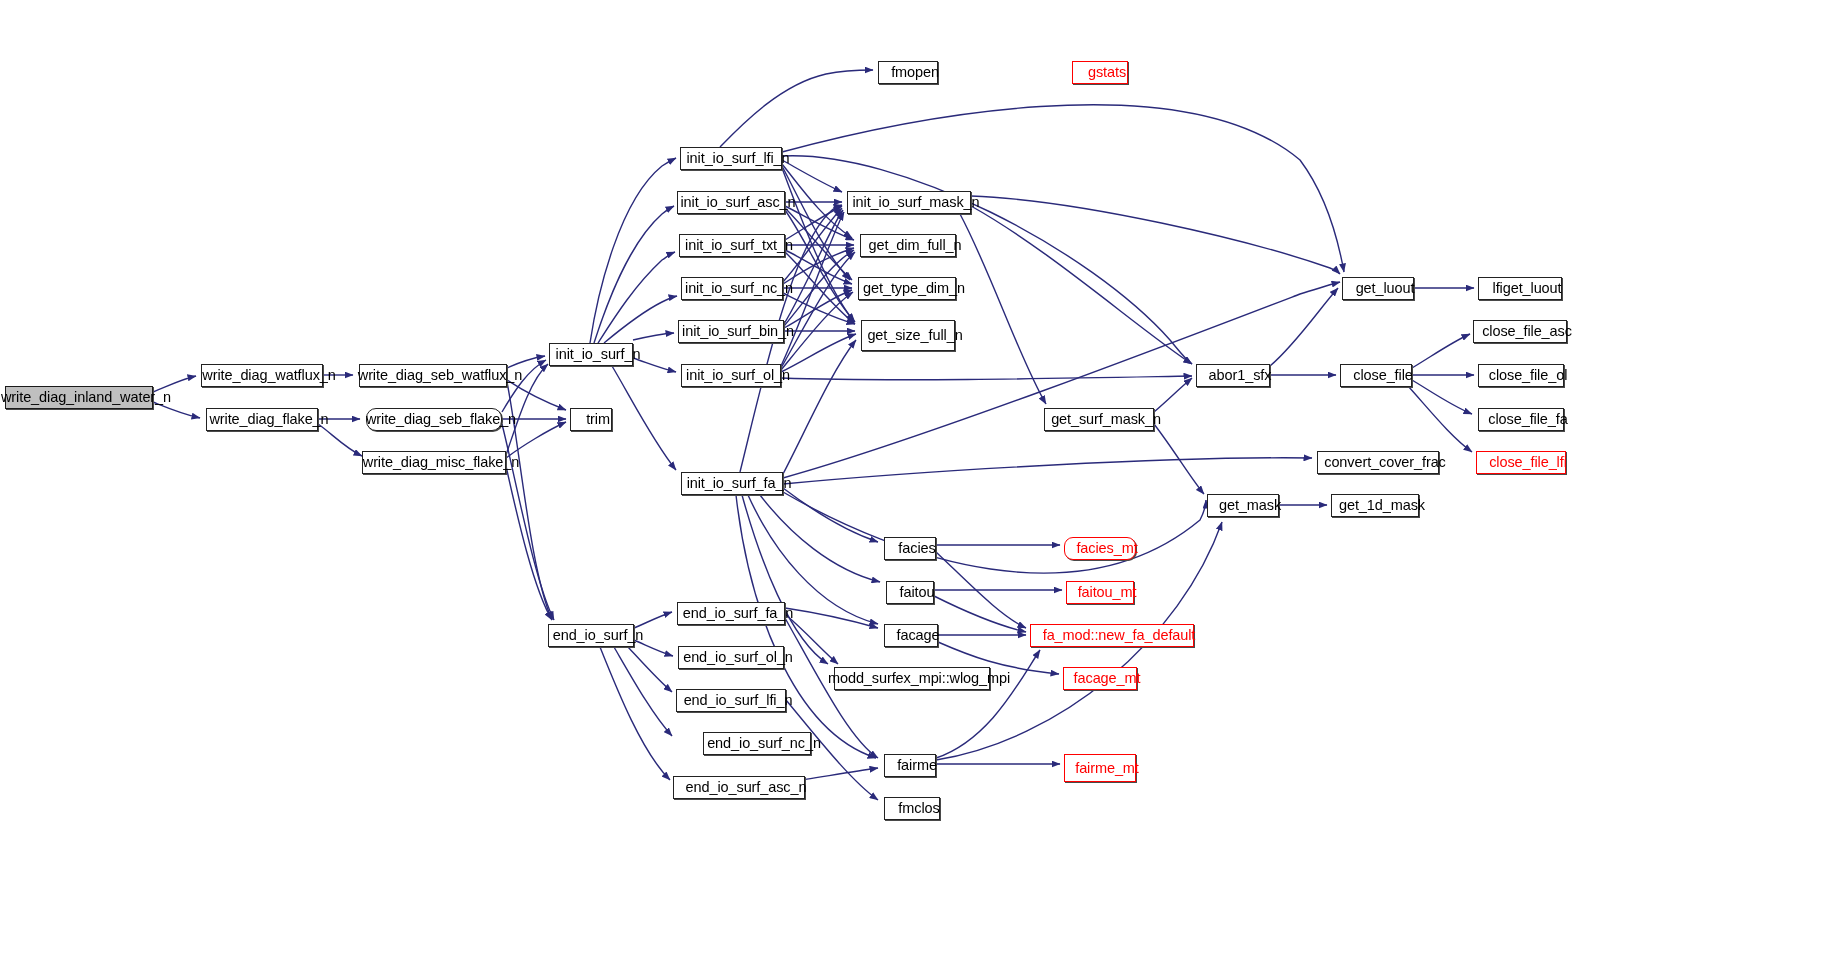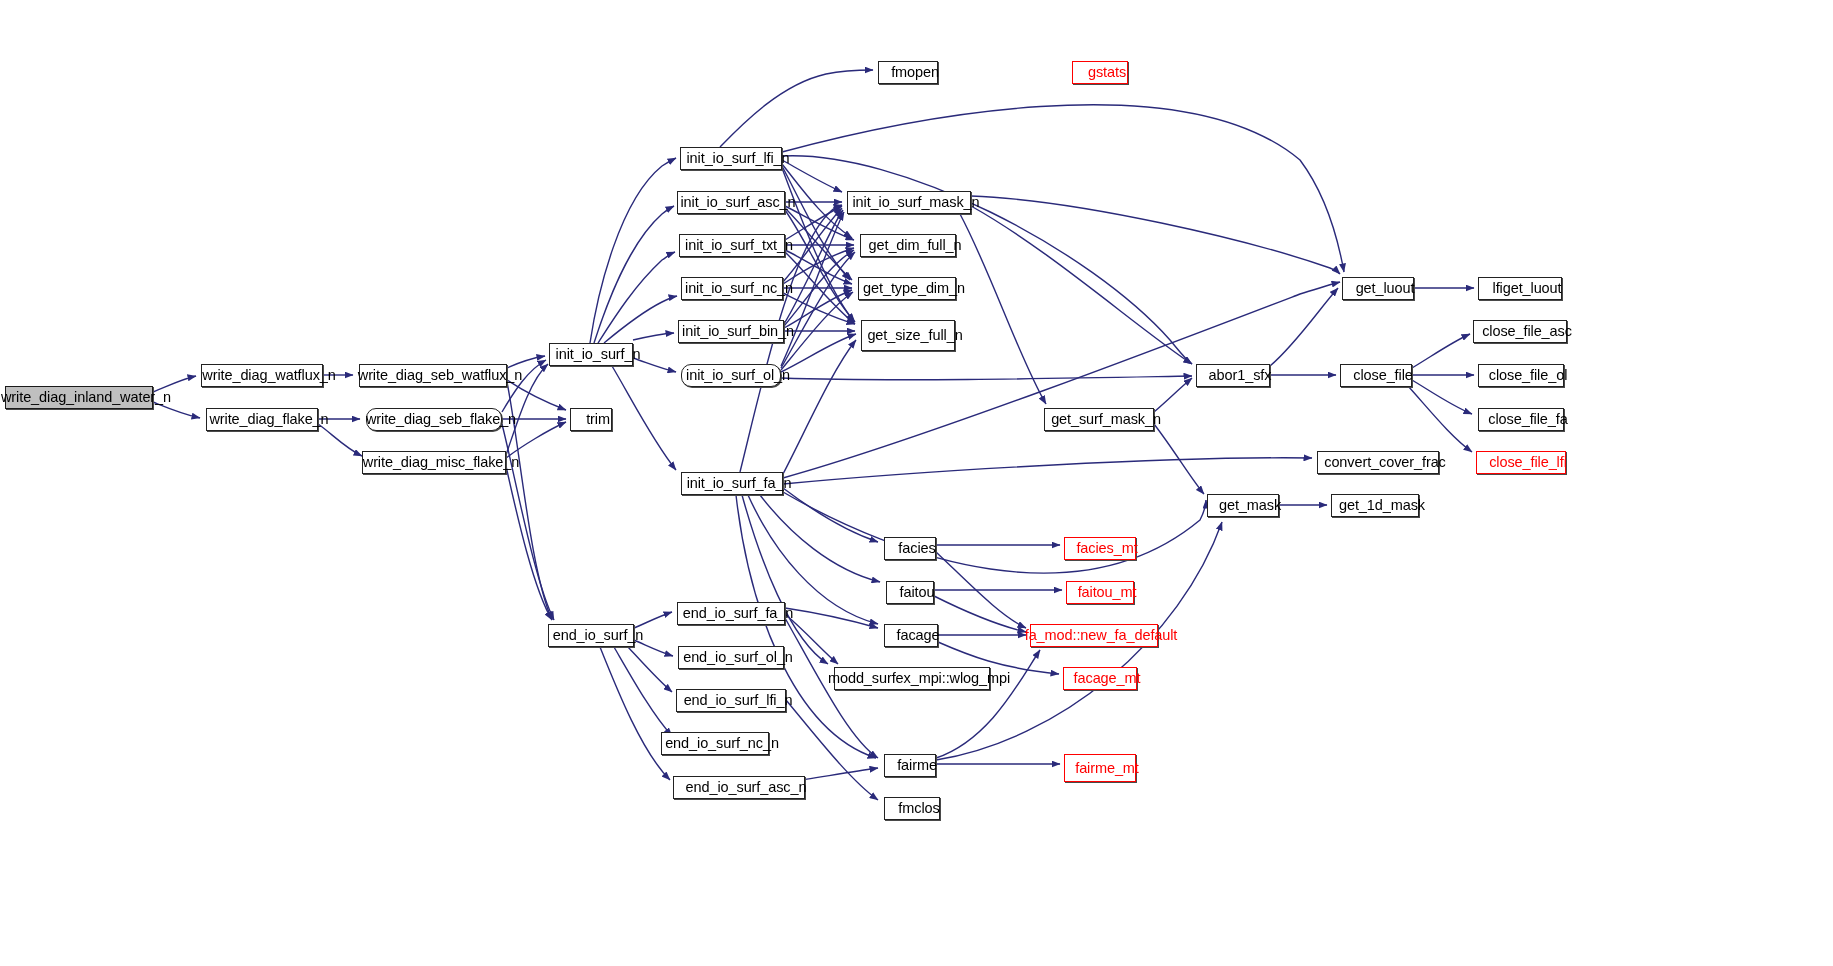--- a/index.html
+++ b/index.html
@@ -208,21 +208,21 @@
       </div>
       <div class="node" style="left: 679px; top: 234px; width: 106px; height: 23px;">
         <span class="node-label">init_io_surf_txt_n</span>
       </div>
       <div class="node" style="left: 681px; top: 277px; width: 102px; height: 23px;">
         <span class="node-label">init_io_surf_nc_n</span>
       </div>
       <div class="node" style="left: 678px; top: 320px; width: 106px; height: 23px;">
         <span class="node-label">init_io_surf_bin_n</span>
       </div>
-      <div class="node" style="left: 681px; top: 364px; width: 100px; height: 23px; border-radius: 10px;">
+      <div class="node" style="left: 681px; top: 364px; width: 100px; height: 23px;">
         <span class="node-label">init_io_surf_ol_n</span>
       </div>
       <div class="node" style="left: 681px; top: 472px; width: 102px; height: 23px;">
         <span class="node-label">init_io_surf_fa_n</span>
       </div>
       <div class="node" style="left: 847px; top: 191px; width: 124px; height: 23px;">
         <span class="node-label">init_io_surf_mask_n</span>
       </div>
       <div class="node" style="left: 860px; top: 234px; width: 96px; height: 23px;">
         <span class="node-label">get_dim_full_n</span>
@@ -265,33 +265,33 @@
       </div>
       <div class="node" style="left: 1207px; top: 494px; width: 72px; height: 23px;">
         <span class="node-label">get_mask</span>
       </div>
       <div class="node" style="left: 1331px; top: 494px; width: 88px; height: 23px;">
         <span class="node-label">get_1d_mask</span>
       </div>
       <div class="node" style="left: 884px; top: 537px; width: 52px; height: 23px;">
         <span class="node-label">facies</span>
       </div>
-      <div class="node highlight" style="left: 1064px; top: 537px; width: 72px; height: 23px;">
+      <div class="node highlight" style="left: 1064px; top: 537px; width: 72px; height: 23px; border-radius: 9px;">
         <span class="node-label">facies_mt</span>
       </div>
       <div class="node" style="left: 886px; top: 581px; width: 48px; height: 23px;">
         <span class="node-label">faitou</span>
       </div>
       <div class="node highlight" style="left: 1066px; top: 581px; width: 68px; height: 23px;">
         <span class="node-label">faitou_mt</span>
       </div>
       <div class="node" style="left: 884px; top: 624px; width: 54px; height: 23px;">
         <span class="node-label">facage</span>
       </div>
-      <div class="node highlight" style="left: 1030px; top: 624px; width: 128px; height: 23px;">
+      <div class="node highlight" style="left: 1030px; top: 624px; width: 164px; height: 23px;">
         <span class="node-label">fa_mod::new_fa_default</span>
       </div>
       <div class="node highlight" style="left: 1063px; top: 667px; width: 74px; height: 23px;">
         <span class="node-label">facage_mt</span>
       </div>
       <div class="node" style="left: 834px; top: 667px; width: 156px; height: 23px;">
         <span class="node-label">modd_surfex_mpi::wlog_mpi</span>
       </div>
       <div class="node" style="left: 884px; top: 754px; width: 52px; height: 23px;">
         <span class="node-label">fairme</span>
@@ -304,21 +304,21 @@
       </div>
       <div class="node" style="left: 677px; top: 602px; width: 108px; height: 23px;">
         <span class="node-label">end_io_surf_fa_n</span>
       </div>
       <div class="node" style="left: 678px; top: 646px; width: 106px; height: 23px;">
         <span class="node-label">end_io_surf_ol_n</span>
       </div>
       <div class="node" style="left: 676px; top: 689px; width: 110px; height: 23px;">
         <span class="node-label">end_io_surf_lfi_n</span>
       </div>
-      <div class="node" style="left: 661px; top: 732px; width: 108px; height: 23px;">
+      <div class="node" style="left: 703px; top: 732px; width: 108px; height: 23px;">
         <span class="node-label">end_io_surf_nc_n</span>
       </div>
       <div class="node" style="left: 673px; top: 776px; width: 132px; height: 23px;">
         <span class="node-label">end_io_surf_asc_n</span>
       </div>
     </div>
 
 </div>
 
 </body></html>

